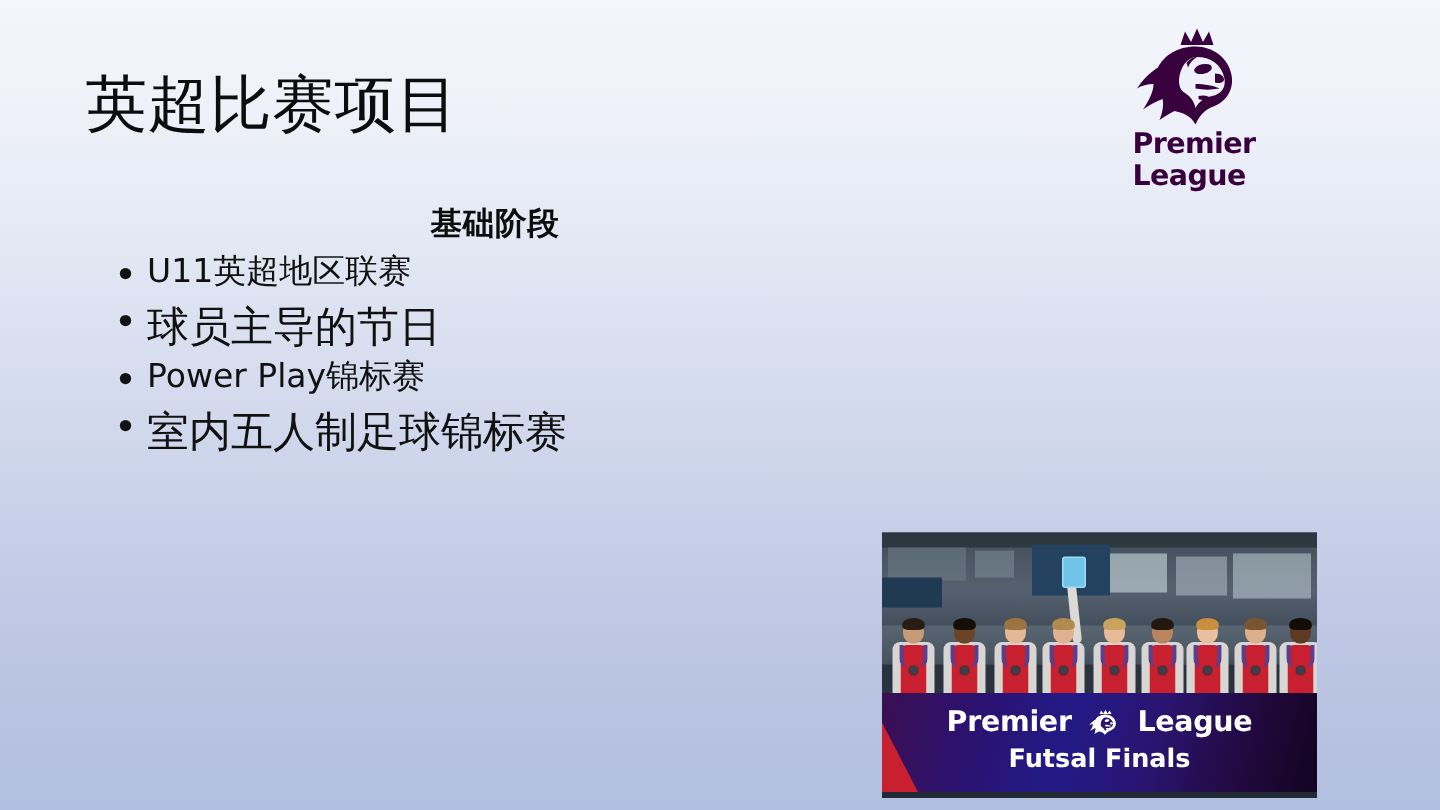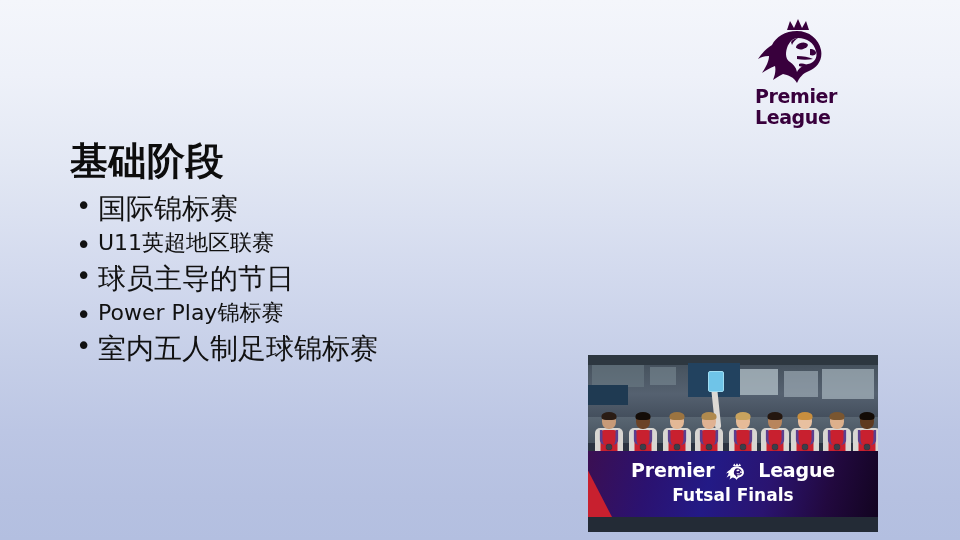--- a/index.html
+++ b/index.html
@@ -42,27 +42,28 @@
   }
 
   
   .body-block {
     position: absolute;
     left: 70px;
     top: 136px;
     width: 520px;
   }
   .subhead {
-    font-size: 38px;
+    font-size: 21px;
     font-weight: bold;
     color: #0d0d0d;
     font-family: "DejaVu Sans", "Liberation Sans", sans-serif;
     line-height: 1.32;
     margin: 0 0 3px 0;
     letter-spacing: 0.5px;
+    text-align: center;
   }
   .bullet-list {
     list-style: none;
     margin: 0;
     padding: 0;
   }
   .bullet-item {
     position: relative;
     padding-left: 28px;
     font-size: 28px;
@@ -249,21 +250,21 @@
     height: 19px;
     background: #6fc4e8;
     border: 1px solid #9fdcf2;
     border-radius: 2px;
   }
 
   
   .banner {
     position: absolute;
     left: 0; right: 0;
-    bottom: 15px;
+    bottom: 4px;
     height: 66px;
     background: linear-gradient(105deg,
         #3b0f52 0%,
         #2b1270 22%,
         #231a86 42%,
         #2a1470 62%,
         #22093f 82%,
         #120420 100%);
     overflow: hidden;
     margin-top: 48px;
@@ -306,25 +307,25 @@
     font-weight: bold;
     font-size: 17px;
     white-space: nowrap;
   }
 </style>
 </head>
 <body>
 
 <div class="slide">
 
+  <div class="slide-title">英超比赛项目</div>
 
   <div class="body-block">
     <div class="subhead">基础阶段</div>
     <ul class="bullet-list">
-      <li class="bullet-item">国际锦标赛</li>
       <li class="bullet-item latin-lead">U11英超地区联赛</li>
       <li class="bullet-item">球员主导的节日</li>
       <li class="bullet-item latin-lead">Power Play锦标赛</li>
       <li class="bullet-item">室内五人制足球锦标赛</li>
     </ul>
   </div>
 
   <div class="pl-logo">
     <svg class="pl-logo-mark" viewBox="0 0 80 68">
       <g fill="#38003c">

